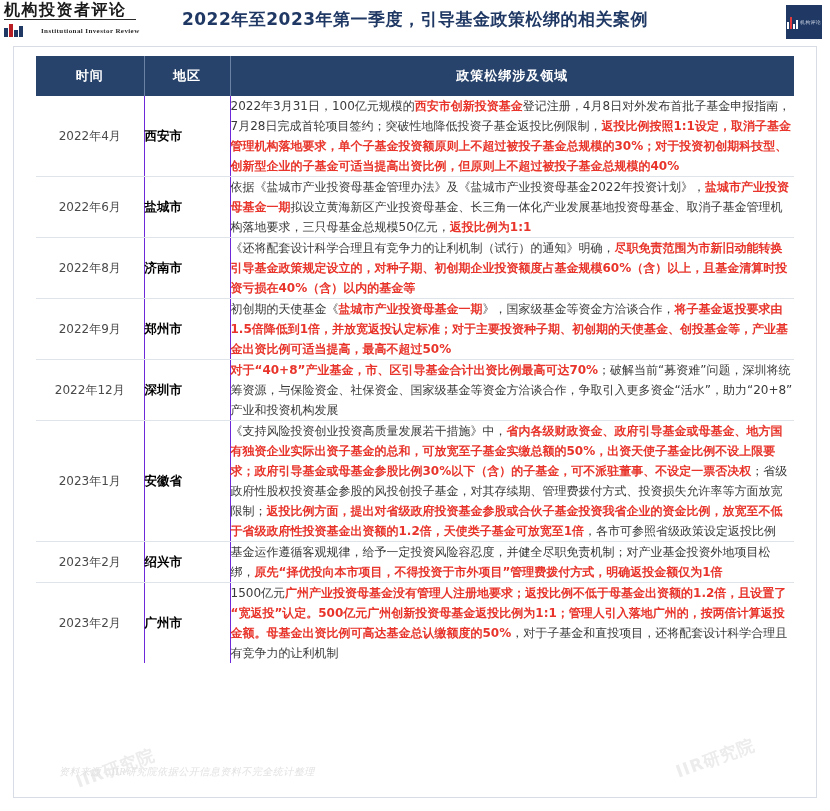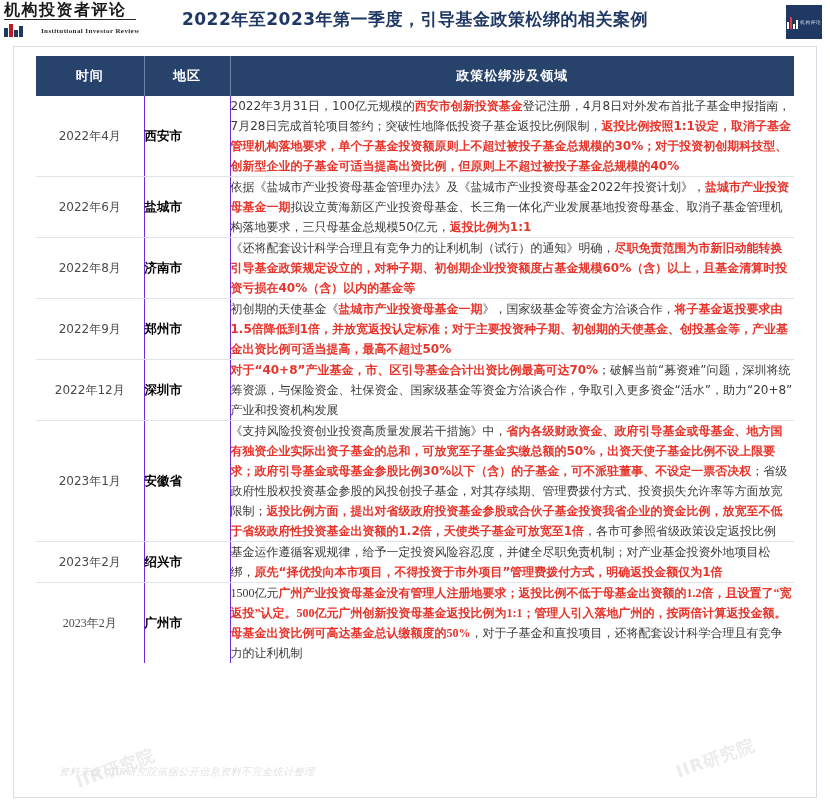--- a/index.html
+++ b/index.html
@@ -178,21 +178,21 @@
   table.policy th:last-child { border-right: none; }
 
   table.policy td {
     border-bottom: 1px solid #dfe3ea;
     border-right: 1px solid #6d28d9;
     vertical-align: middle;
     padding: 0;
     background: #ffffff;
   }
   table.policy td:last-child { border-right: none; }
-  table.policy tr:last-child td { border-bottom: none; font-family: Liberation Serif, serif; }
+  table.policy tr:last-child td { border-bottom: none; }
 
   td.c-time {
     text-align: center;
     font-size: 12px;
     color: #4a4a4a;
     font-family: "DejaVu Sans", "Liberation Sans", sans-serif;
   }
   td.c-region {
     font-size: 12.5px;
     font-weight: 700;

